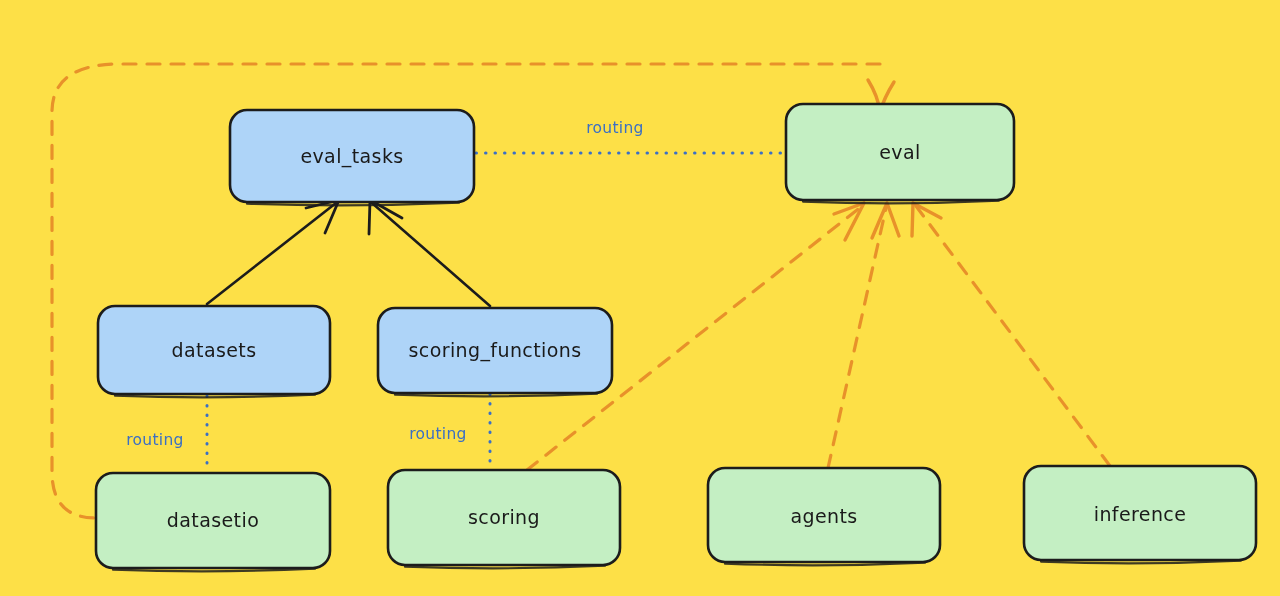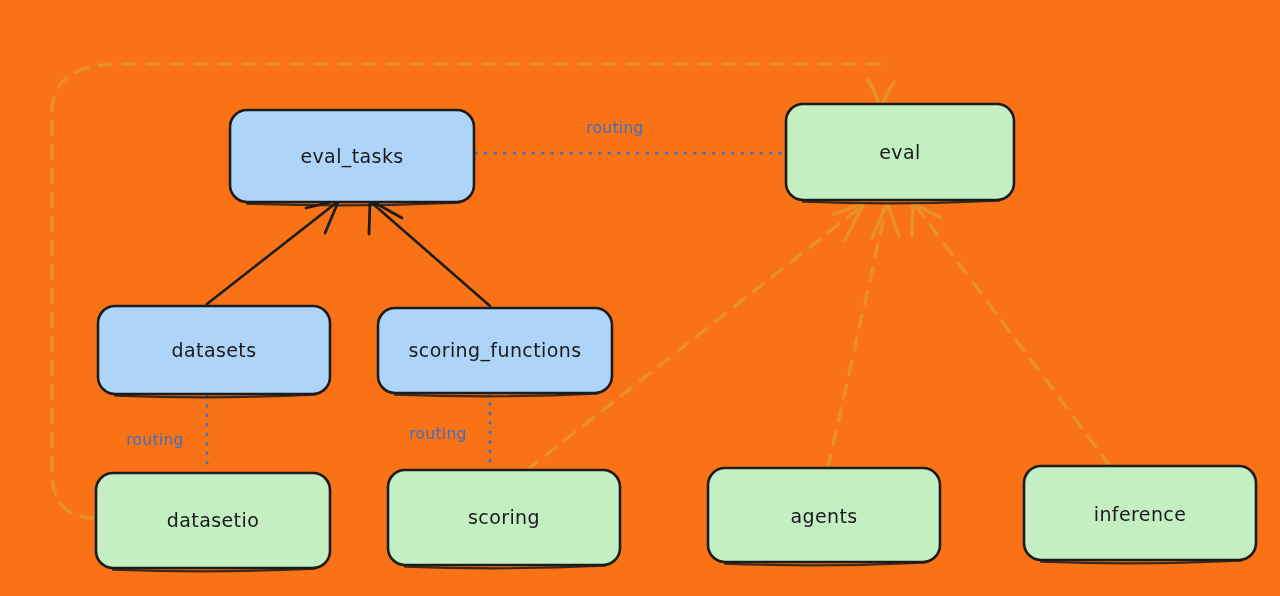--- a/index.html
+++ b/index.html
@@ -11,21 +11,21 @@
   body {
     width: 1280px;
     height: 596px;
     font-family: "DejaVu Sans", sans-serif;
     overflow: hidden;
   }
   #diagram-root {
     position: relative;
     width: 1280px;
     height: 596px;
-    background: #f97316;
+    background: #fde047;
   }
   #diagram-svg {
     position: absolute;
     left: 0;
     top: 0;
     width: 1280px;
     height: 596px;
   }
   .node-label {
     font-family: "DejaVu Sans", sans-serif;

